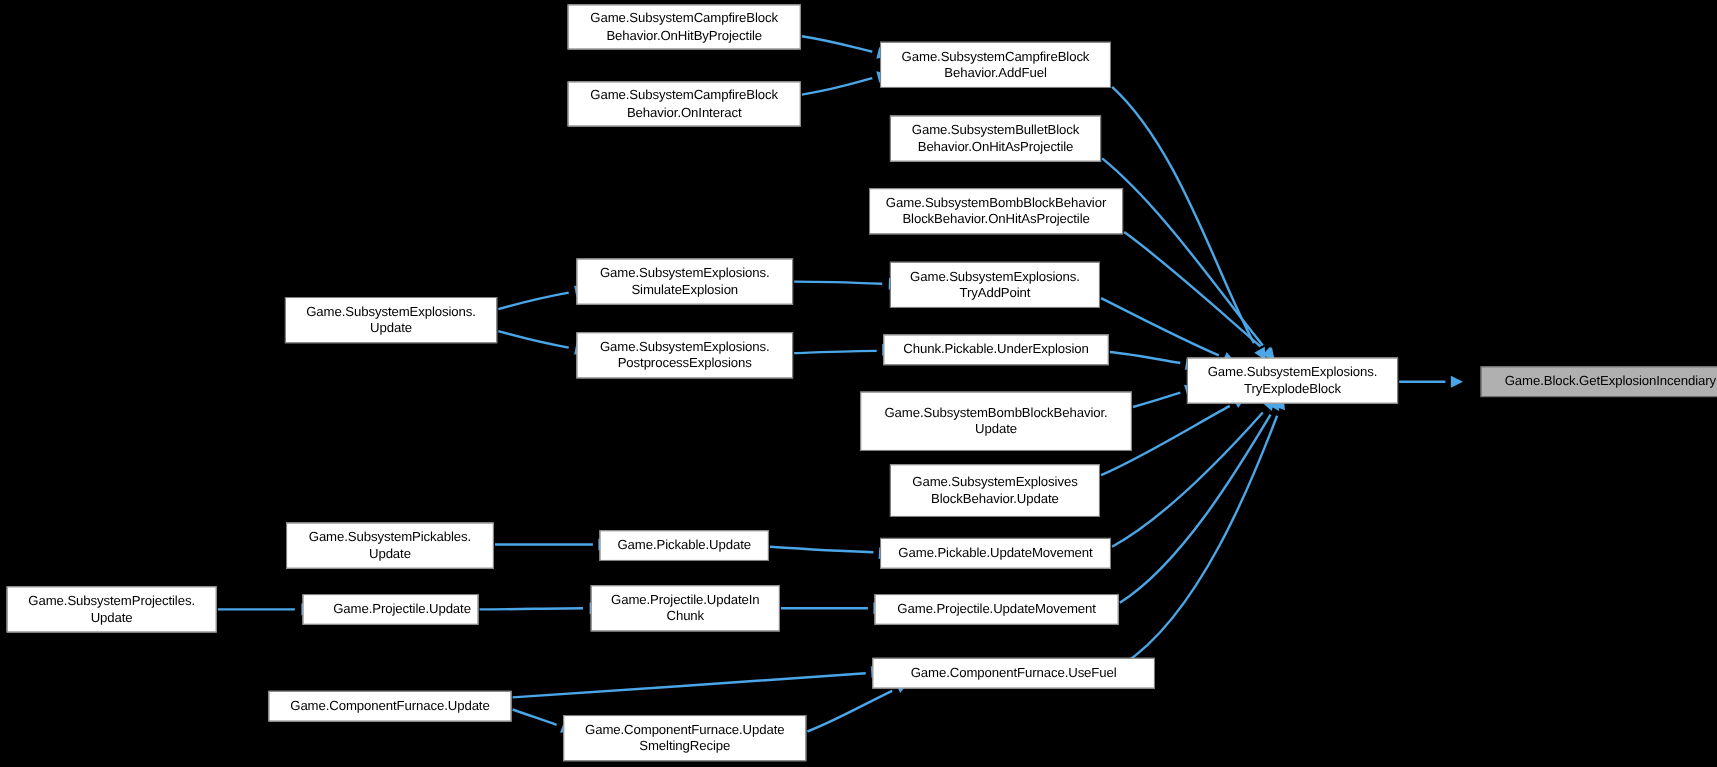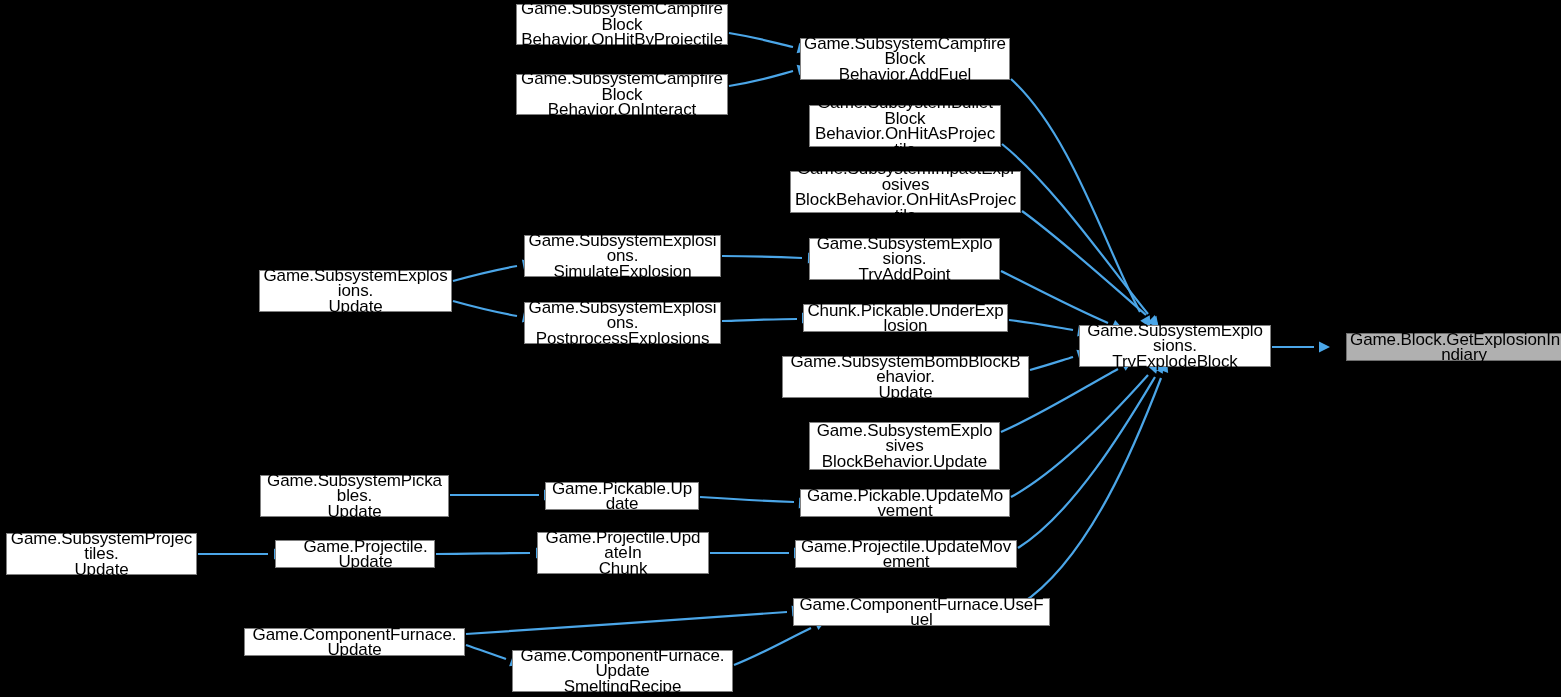--- a/index.html
+++ b/index.html
@@ -25,21 +25,21 @@
   .node {
     position: absolute;
     box-sizing: border-box;
     background: #ffffff;
     border: 1px solid #808080;
     display: flex;
     align-items: center;
     justify-content: center;
     text-align: center;
     color: #000000;
-    font-size: 17px;
+    font-size: 12px;
     line-height: 15.5px;
     letter-spacing: -0.1px;
     padding: 0 3px;
     z-index: 5;
   }
   .node.highlight {
     background: #b0b0b0;
     border: 1px solid #6e6e6e;
     margin-left: 26px;
   }
@@ -117,21 +117,21 @@
       </div>
       <div class="node" style="left: 800px; top: 38px; width: 210px; height: 42px;">
         <span class="node-label">Game.SubsystemCampfireBlock
 Behavior.AddFuel</span>
       </div>
       <div class="node" style="left: 809px; top: 105px; width: 192px; height: 42px;">
         <span class="node-label">Game.SubsystemBulletBlock
 Behavior.OnHitAsProjectile</span>
       </div>
       <div class="node" style="left: 790px; top: 171px; width: 231px; height: 42px;">
-        <span class="node-label">Game.SubsystemImpactExplosives
+        <span class="node-label">Game.SubsystemBombBlockBehavior
 BlockBehavior.OnHitAsProjectile</span>
       </div>
       <div class="node" style="left: 259px; top: 270px; width: 193px; height: 42px;">
         <span class="node-label">Game.SubsystemExplosions.
 Update</span>
       </div>
       <div class="node" style="left: 524px; top: 235px; width: 197px; height: 42px;">
         <span class="node-label">Game.SubsystemExplosions.
 SimulateExplosion</span>
       </div>
@@ -139,21 +139,21 @@
         <span class="node-label">Game.SubsystemExplosions.
 PostprocessExplosions</span>
       </div>
       <div class="node" style="left: 809px; top: 238px; width: 191px; height: 42px;">
         <span class="node-label">Game.SubsystemExplosions.
 TryAddPoint</span>
       </div>
       <div class="node" style="left: 803px; top: 304px; width: 205px; height: 28px;">
         <span class="node-label">Chunk.Pickable.UnderExplosion</span>
       </div>
-      <div class="node" style="left: 782px; top: 356px; width: 247px; height: 42px; justify-content: flex-end;">
+      <div class="node" style="left: 782px; top: 356px; width: 247px; height: 54px; justify-content: flex-end;">
         <span class="node-label">Game.SubsystemBombBlockBehavior.
 Update</span>
       </div>
       <div class="node" style="left: 809px; top: 422px; width: 191px; height: 48px;">
         <span class="node-label">Game.SubsystemExplosives
 BlockBehavior.Update</span>
       </div>
       <div class="node" style="left: 260px; top: 475px; width: 189px; height: 42px;">
         <span class="node-label">Game.SubsystemPickables.
 Update</span>

